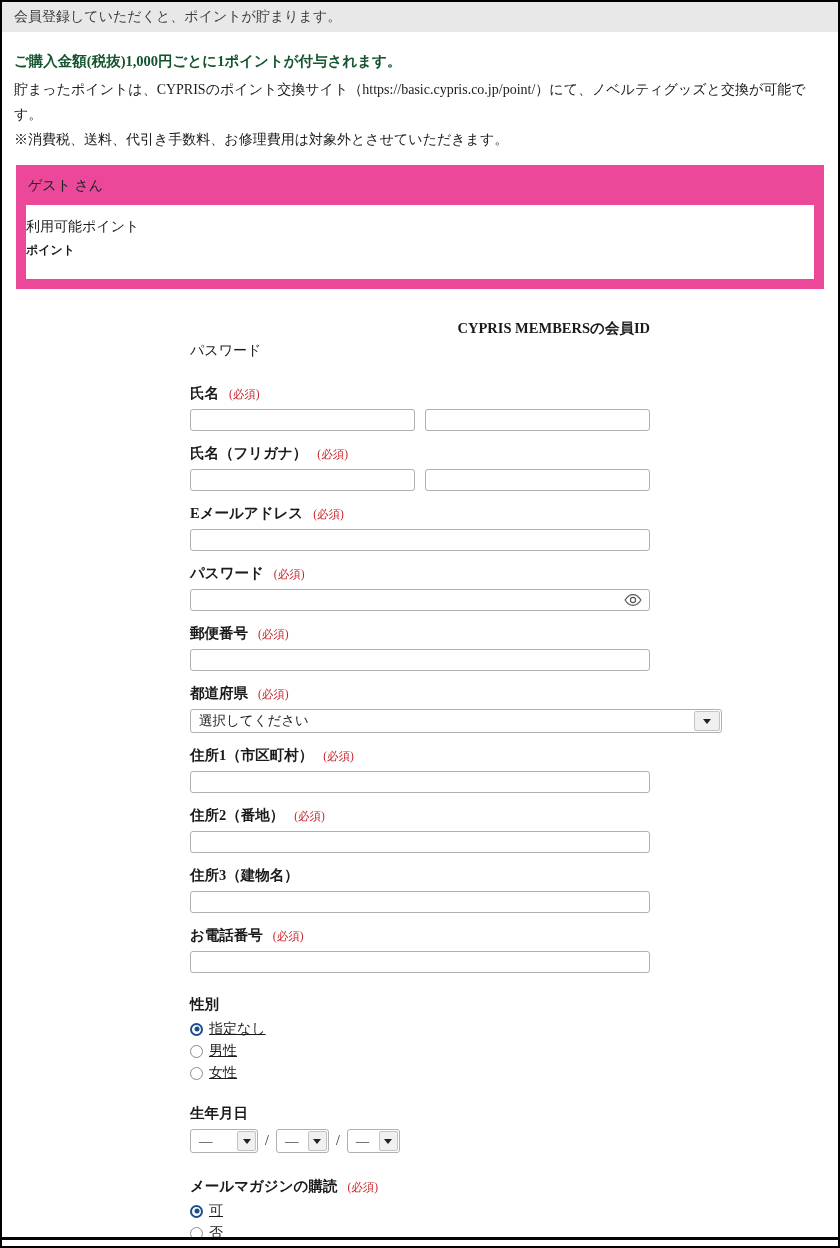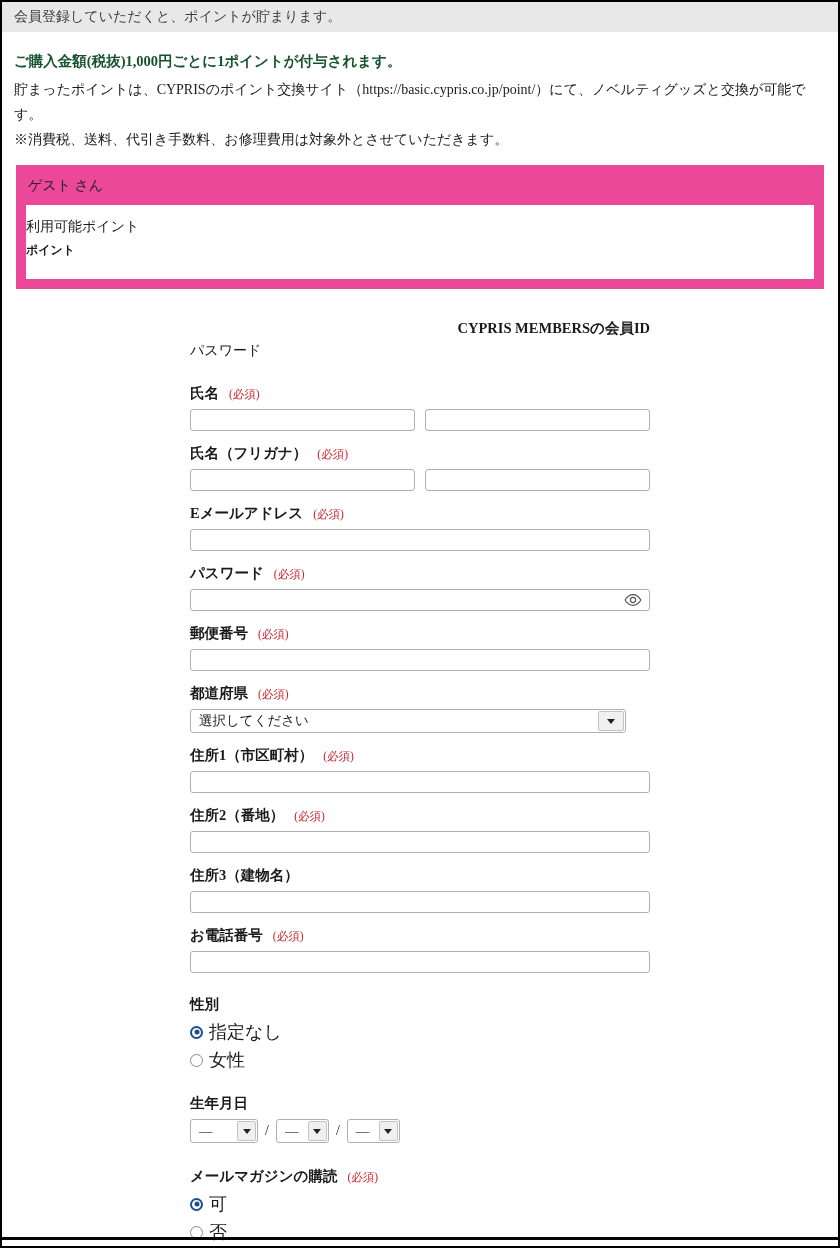--- a/index.html
+++ b/index.html
@@ -47,38 +47,38 @@
   .sel {
     height:24px; border:1px solid #b0b0b0; border-radius:3px; background:#fff;
     display:flex; align-items:center; position:relative; cursor:default;
   }
   .sel .sel-value { flex:1; font-size:13.5px; padding:0 8px; color:#222; white-space:nowrap; overflow:hidden; }
   .sel .sel-btn {
     width:26px; align-self:stretch; margin:1px; border:1px solid #c3c3c3; border-radius:2px;
     background:#f0f0f0; display:flex; align-items:center; justify-content:center;
   }
   .caret { width:0; height:0; border-left:4px solid transparent; border-right:4px solid transparent; border-top:5px solid #222; }
-  .pref-sel { width:436px; }
+  .pref-sel { width:532px; }
   .birth-row { display:flex; align-items:center; gap:7px; }
   .birth-sel-y { width:68px; }
   .birth-sel-m, .birth-sel-d { width:53px; }
   .birth-sel .sel-btn { width:19px; }
   .slash { font-size:14px; color:#222; }
   
   .radio-row { display:flex; align-items:center; margin:4px 0; cursor:pointer; }
   .radio {
     width:13px; height:13px; border-radius:50%; border:1.5px solid #8a8a8a;
     background:#fff; margin-right:6px; position:relative; flex:none;
   }
   .radio.checked { border:2px solid #1d4d8f; }
   .radio.checked::after {
     content:""; position:absolute; width:5px; height:5px; border-radius:50%;
     background:#1d4d8f; left:50%; top:50%; transform:translate(-50%,-50%);
   }
-  .radio-label { font-size:18px; }
+  .radio-label { font-size:14px;text-decoration:underline; }
   .mailmag-desc { font-size:13px; line-height:20px; width:488px; margin-top:4px; color:#1b1b1b; }
   .gender-group { margin-top:22px; margin-bottom:14px; }
   .birth-group { margin-top:22px; margin-bottom:16px; }
   .mailmag-group { margin-top:24px; }
   .bottom-rule { position:absolute; left:0; right:0; bottom:6px; height:3px; background:#050505; }
 </style>
 </head>
 <body>
 
 <div class="notice-bar">
@@ -202,20 +202,24 @@
     <input type="text" style="">
   </div>
 
   <div class="group gender-group">
     <div class="label-row">
       <span class="lbl">性別</span>
     </div>
     <div class="radio-row">
       <span class="radio checked"></span>
       <span class="radio-label">指定なし</span>
+    </div>
+    <div class="radio-row">
+      <span class="radio"></span>
+      <span class="radio-label">男性</span>
     </div>
     <div class="radio-row">
       <span class="radio"></span>
       <span class="radio-label">女性</span>
     </div>
   </div>
 
   <div class="group birth-group">
     <div class="label-row">
       <span class="lbl">生年月日</span>

